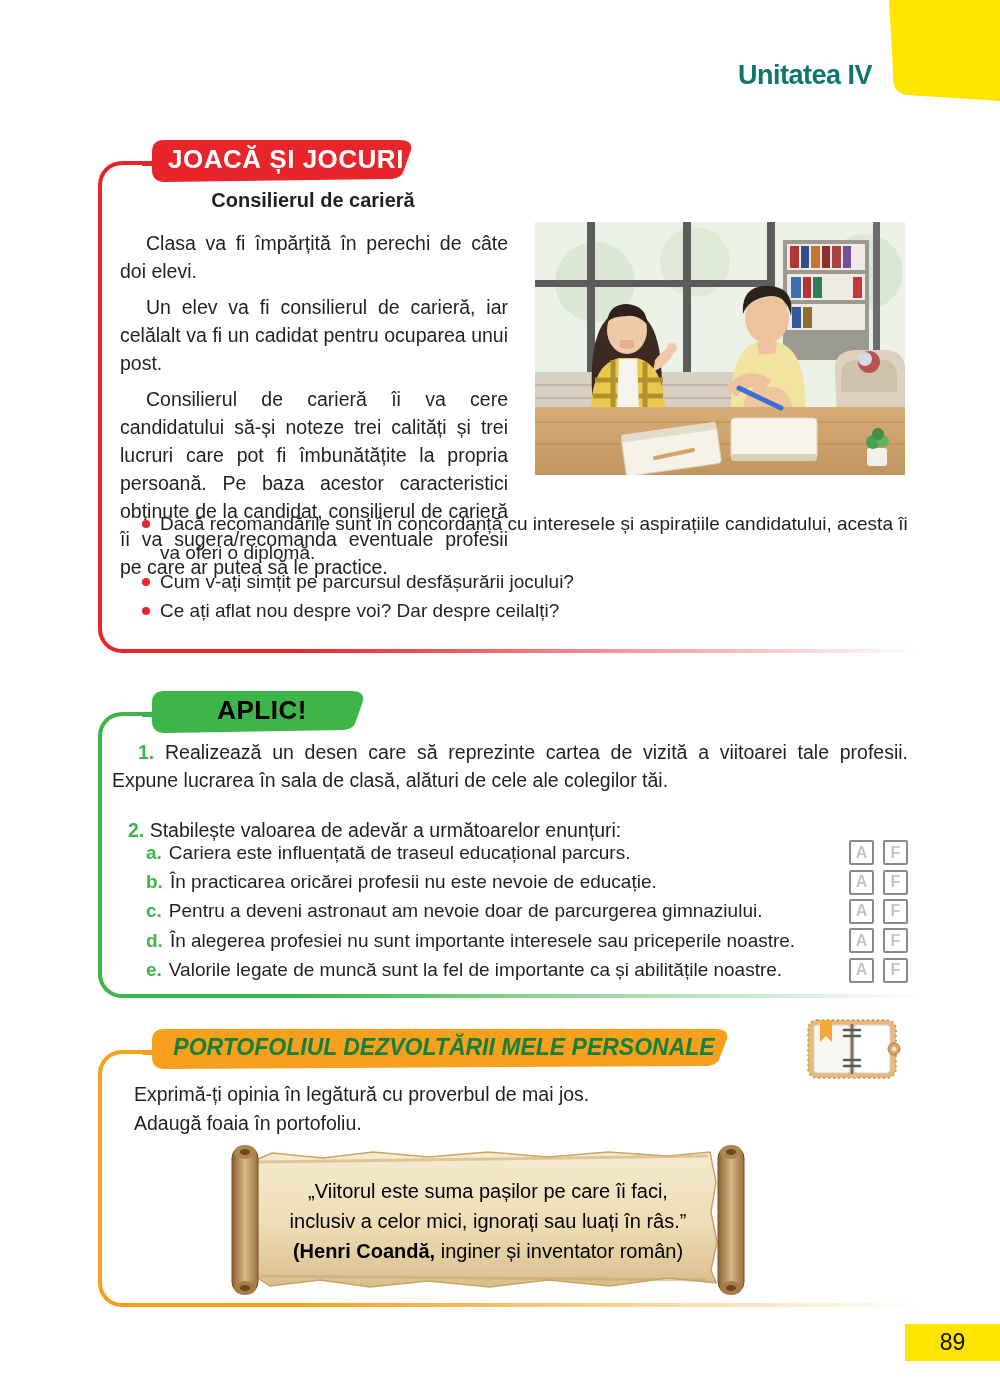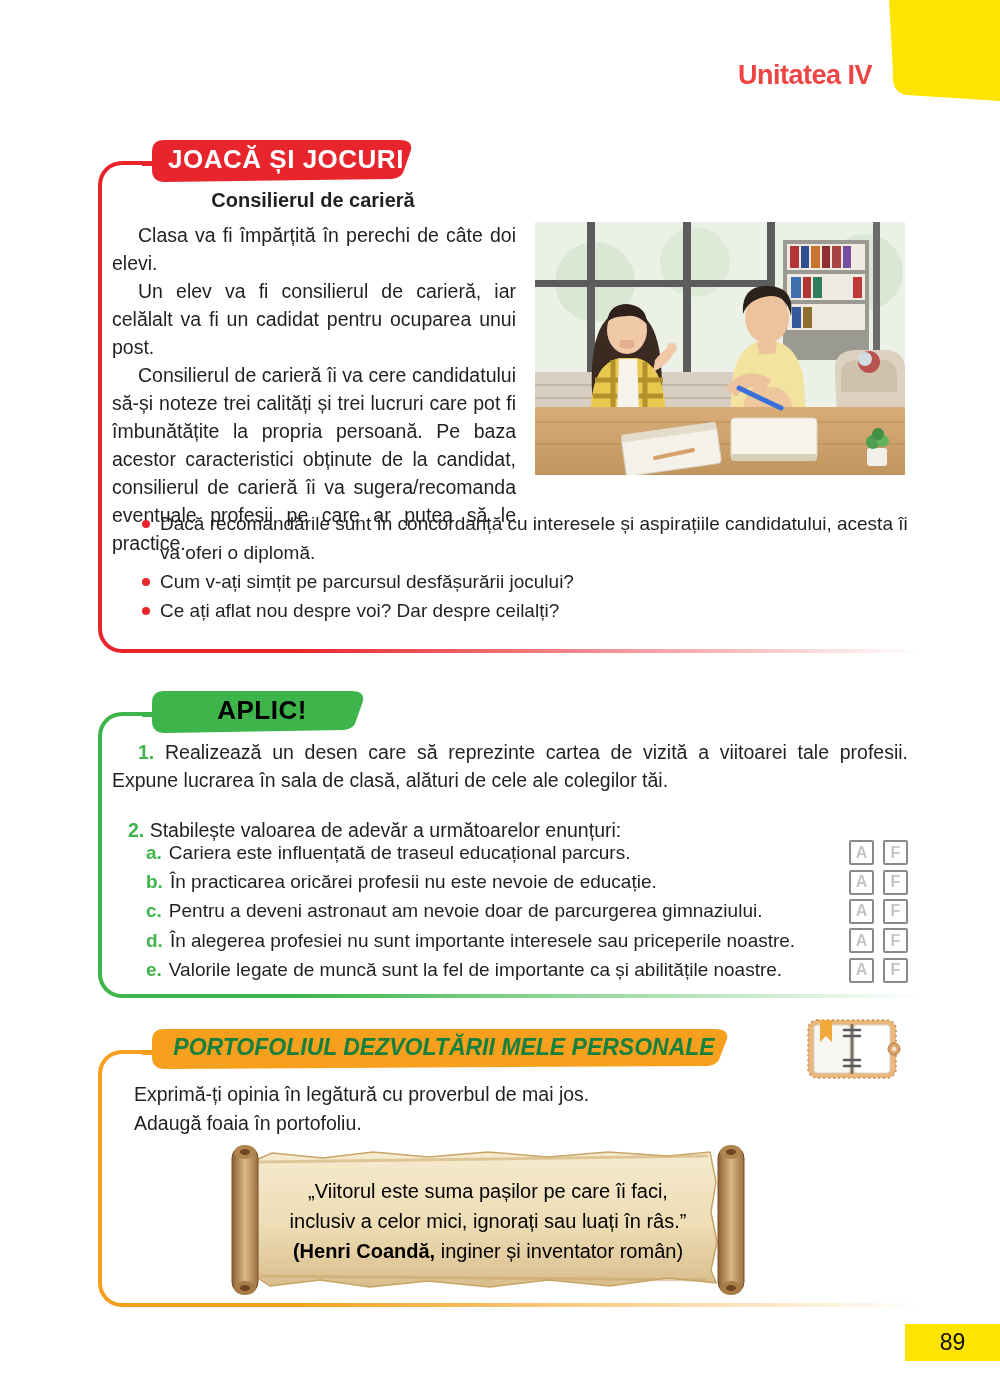--- a/index.html
+++ b/index.html
@@ -3,21 +3,21 @@
 <meta charset="utf-8">
 <style>
   html,body{margin:0;padding:0;background:#ffffff;}
   .page{
     position:relative;width:1000px;height:1390px;background:#ffffff;overflow:hidden;
     font-family:"Liberation Sans","DejaVu Sans",sans-serif;color:#231f20;
   }
   .abs{position:absolute;}
 
   
-  .unit-label{top:60px;right:128px;font-size:27px;font-weight:bold;color:#ef4444;letter-spacing:-0.5px;}
+  .unit-label{top:60px;right:128px;font-size:27px;font-weight:bold;color:#0f766e;letter-spacing:-0.5px;}
 
   
   .banner{display:flex;align-items:center;justify-content:center;}
   .banner svg{position:absolute;inset:0;width:100%;height:100%;}
   .banner .banner-text{position:relative;z-index:1;font-weight:bold;}
   .banner-red .banner-text{color:#ffffff;font-size:26px;letter-spacing:0.5px;padding-bottom:4px;}
   .banner-green .banner-text{color:#000000;font-size:26px;letter-spacing:0.5px;padding-bottom:4px;}
   .banner-orange .banner-text{color:#15803d;font-size:23px;font-style:italic;padding-bottom:4px;}
 
   
@@ -28,21 +28,21 @@
   .frame .edge-bottom{position:absolute;left:44px;bottom:0;right:0;height:4.5px;
     background:linear-gradient(to right,var(--c) 0%,var(--c) 18%,rgba(255,255,255,0) 92%);}
   .frame .edge-top{position:absolute;left:44px;top:0;width:12px;height:4.5px;background:var(--c);}
   .frame-red{--c:#e8252c;}
   .frame-green{--c:#3eb54a;}
   .frame-orange{--c:#f6a01d;}
 
   
   .section-title{font-size:20px;font-weight:bold;text-align:center;}
   .bodycopy{font-size:19.5px;line-height:28px;text-align:justify;}
-  .bodycopy p{margin:0;text-indent:26px;}
+  .bodycopy p{margin:8px;text-indent:26px;}
   .bullets{list-style:none;margin:0;padding:0;font-size:19px;line-height:29px;}
   .bullets li{position:relative;padding-left:20px;}
   .bullets li::before{content:"";position:absolute;left:2px;top:11px;width:8px;height:8px;border-radius:50%;background:#e8252c;}
   .num{color:#3eb54a;font-weight:bold;}
   .exercise{font-size:19.5px;line-height:28px;}
   .exercise.ind{text-indent:26px;}
   .statements{display:flex;flex-direction:column;}
   .statement-row{display:flex;align-items:center;height:29.4px;font-size:19px;}
   .statement-row .letter{color:#3eb54a;font-weight:bold;margin-right:7px;}
   .statement-row .answers{margin-left:auto;display:flex;gap:9px;}

